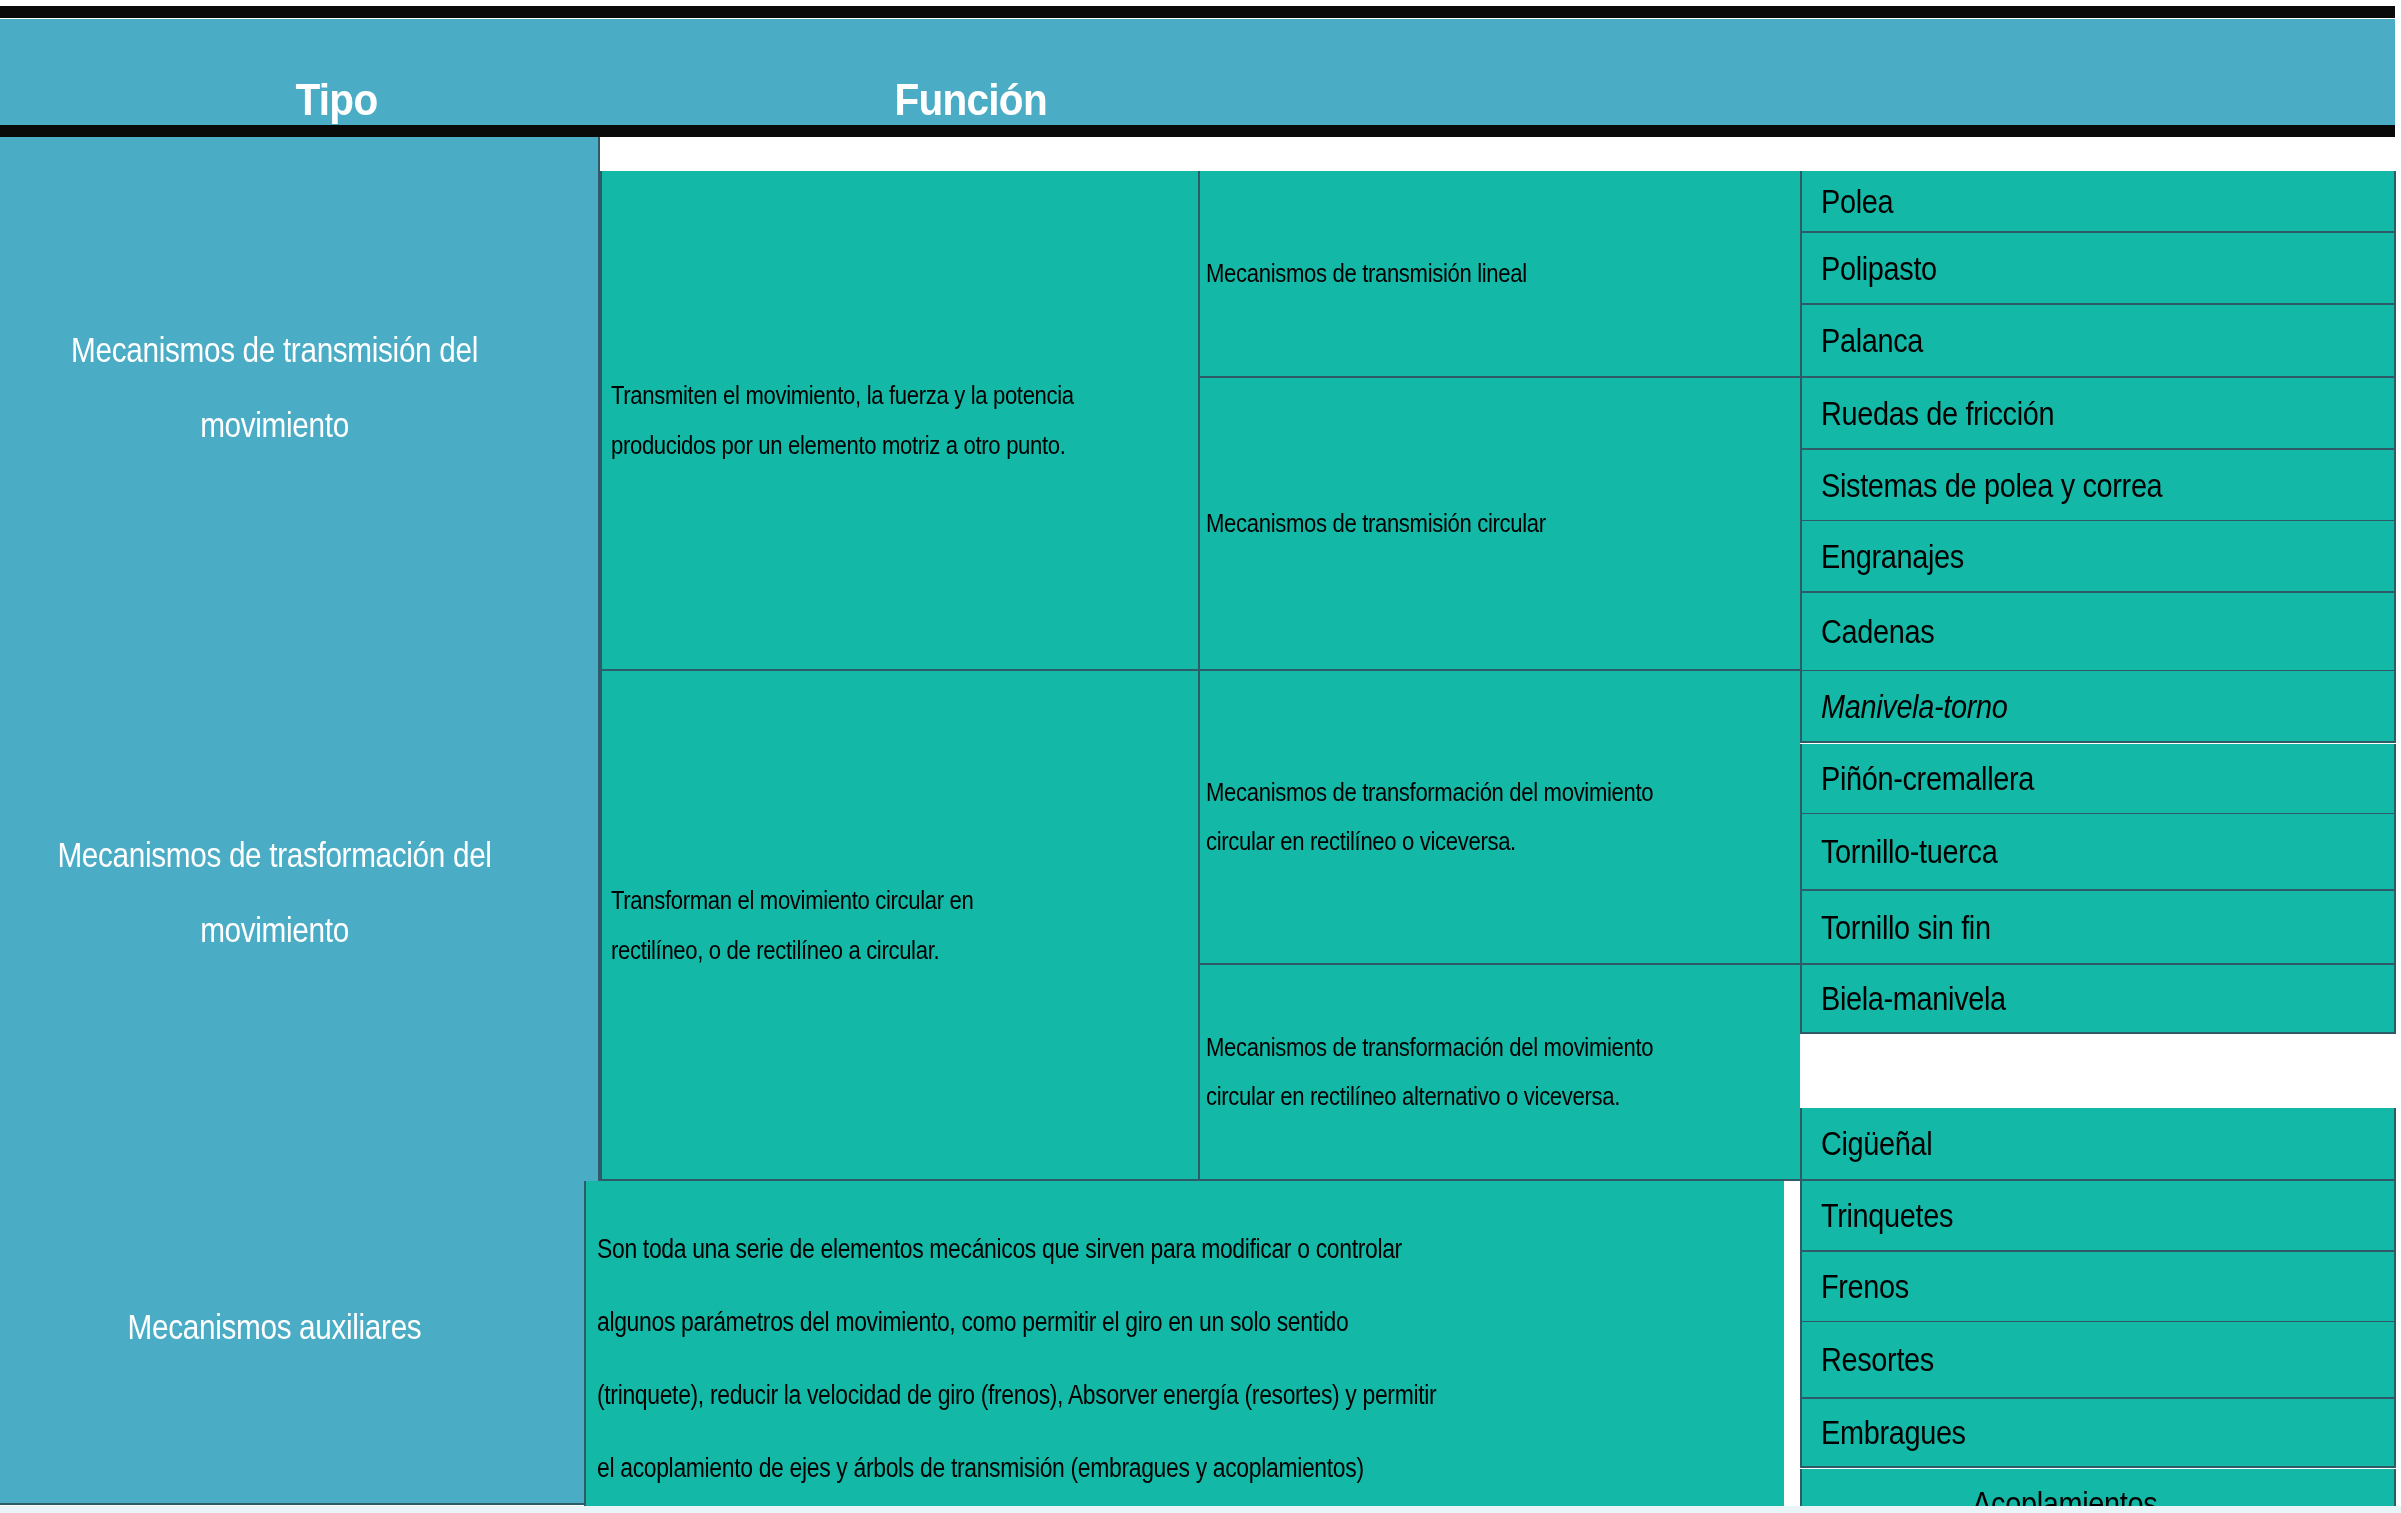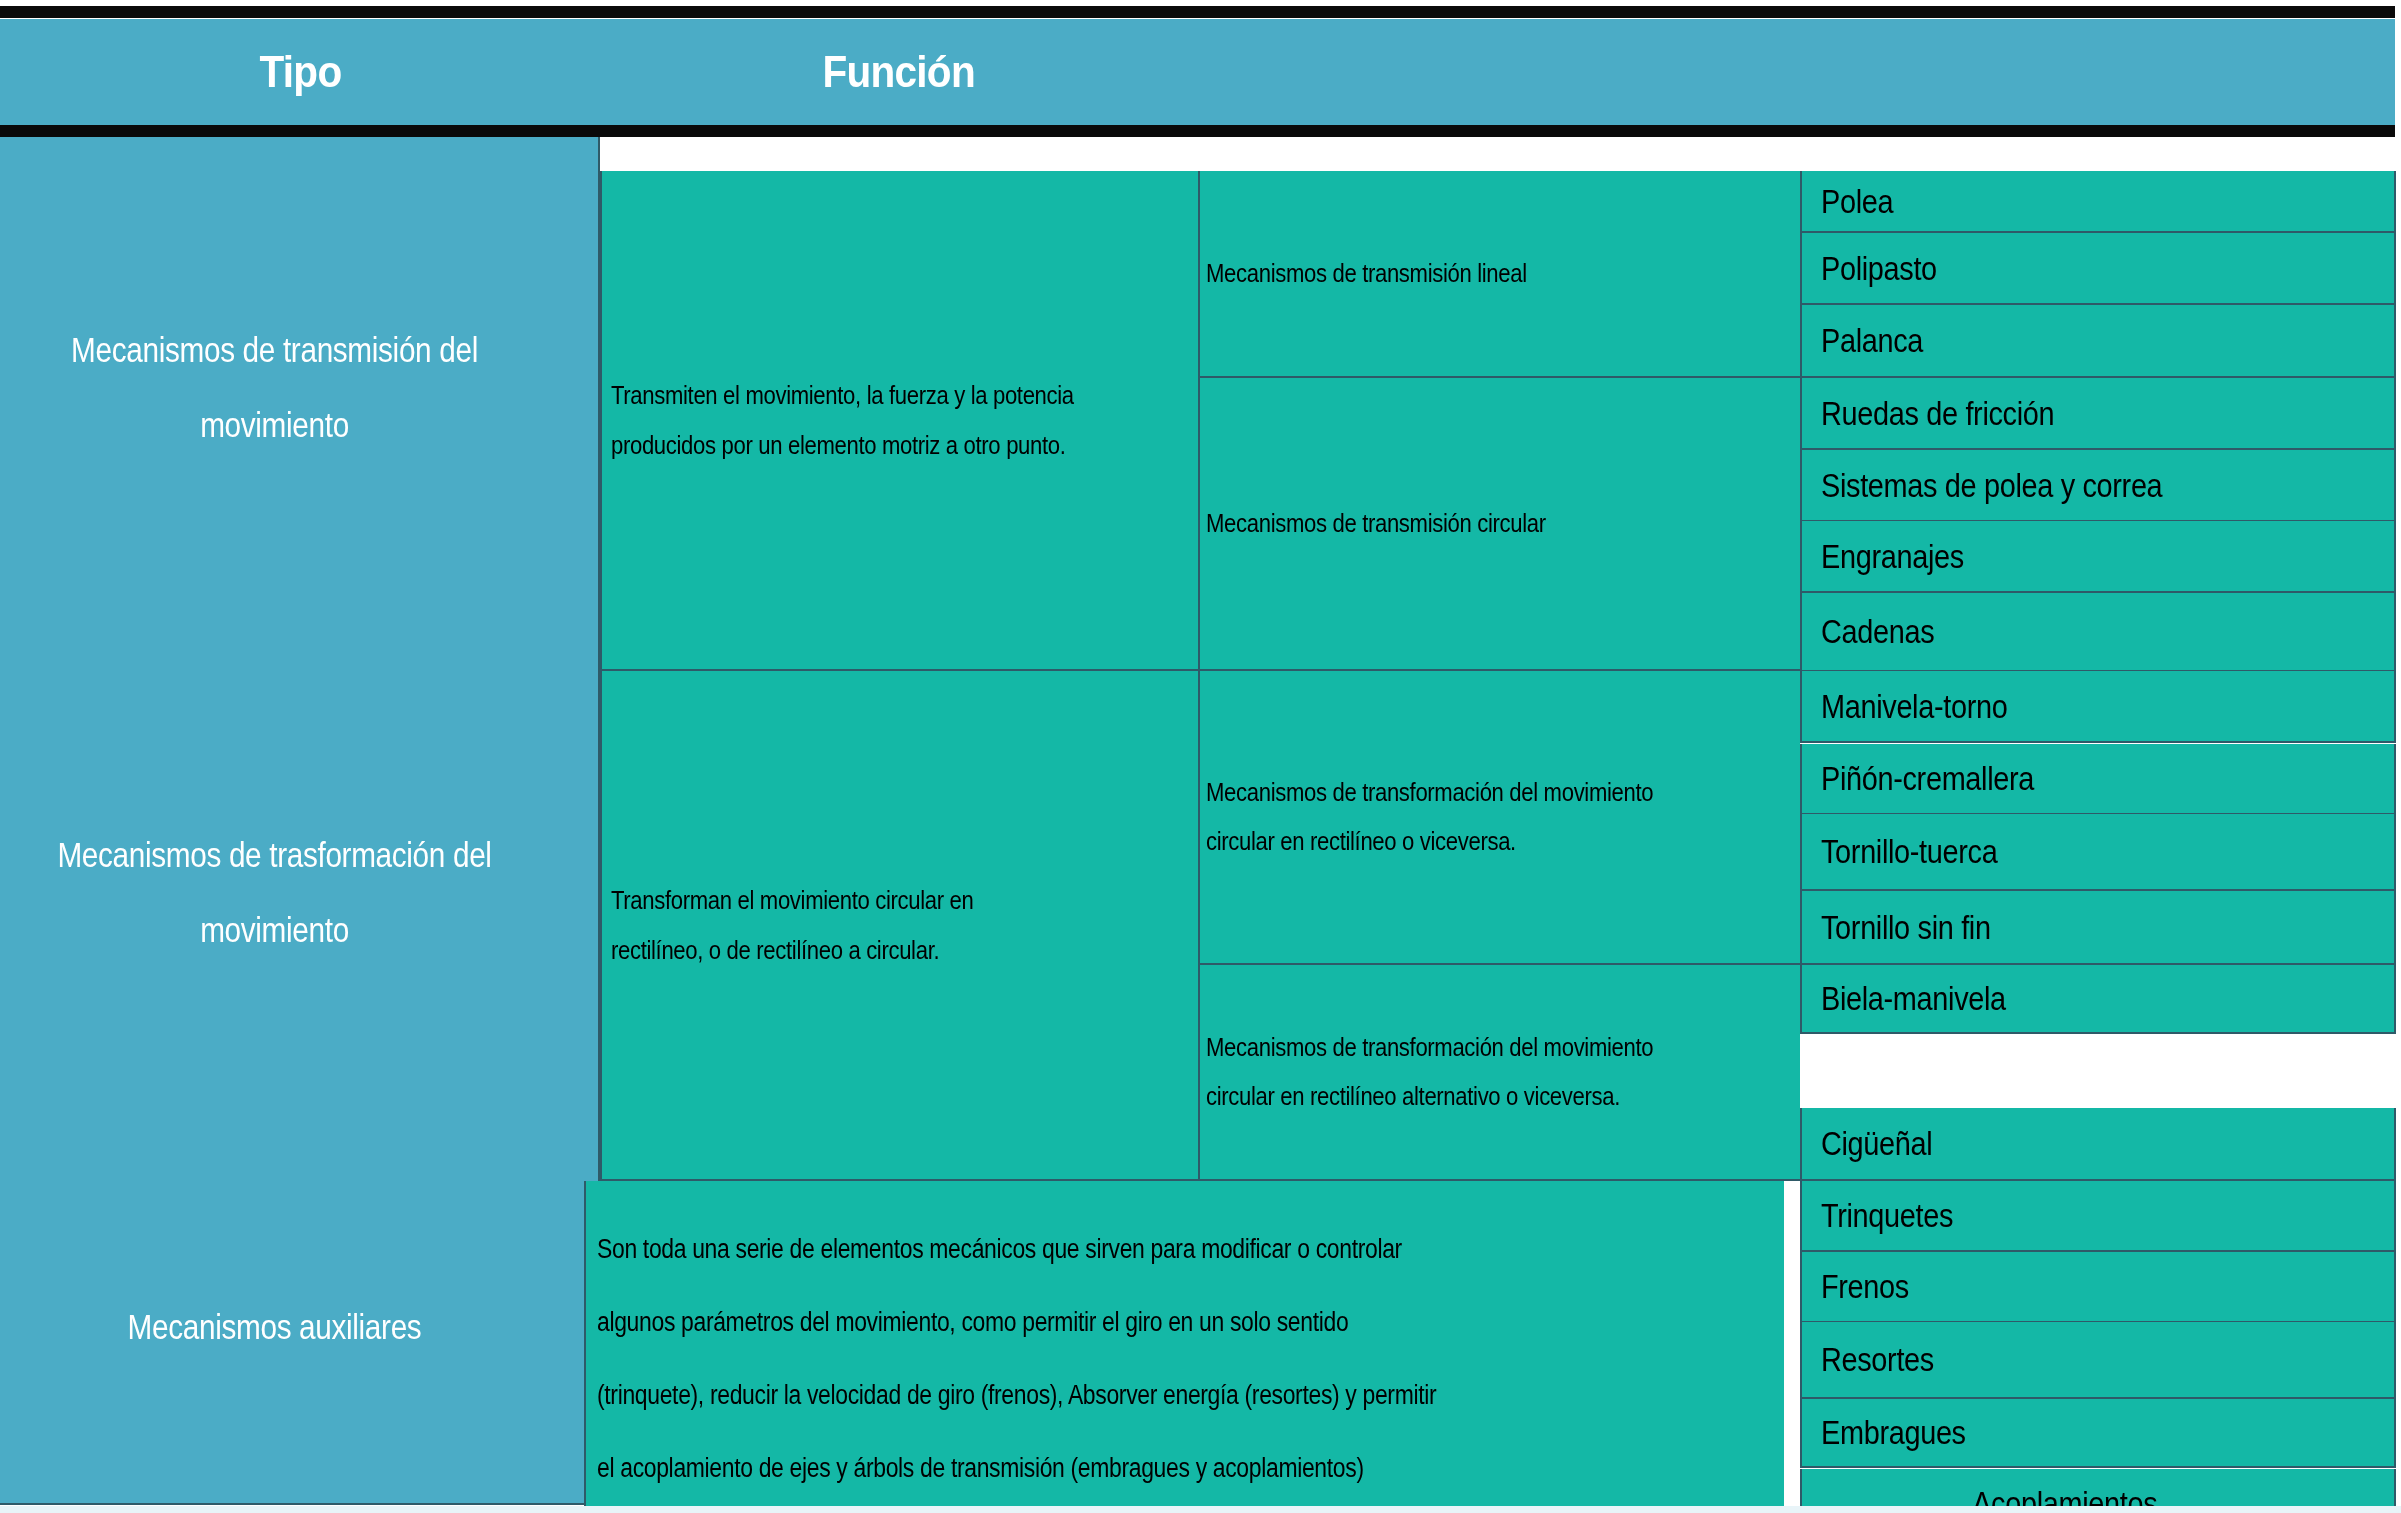--- a/index.html
+++ b/index.html
@@ -4,21 +4,21 @@
 <style>
   html,body{margin:0;padding:0;overflow:hidden;background:#ffffff;}
   .page{
     position:relative;width:2401px;height:1513px;background:#ffffff;
     font-family:"Liberation Sans","DejaVu Sans",sans-serif;color:#000;
     overflow:hidden;
   }
   
   .bar{position:absolute;left:0;width:2395px;background:#0a0a0a;}
   .hdr{position:absolute;left:0;top:18.5px;height:107px;background:#4BACC6;display:flex;}
-  .hcell{display:flex;align-items:center;justify-content:center;height:100%;}
+  .hcell{display:flex;align-items:flex-end;justify-content:center;height:100%;margin-left:36px;}
   .h-label{
     color:#ffffff;font-weight:bold;font-size:45px;letter-spacing:-0.8px;
     transform:scaleX(0.9);transform-origin:center center;white-space:nowrap;
   }
   
   .cell{position:absolute;box-sizing:border-box;background:#14b8a6;
         border-left:2.3px solid #2F5A68;border-bottom:2.3px solid #2F5A68;
         display:flex;align-items:center;margin-top:34px;}
   .fn{left:600px;width:598px;padding-left:9.2px;}
   .fn3{left:584px;width:1200px;padding-left:10.8px;}
@@ -118,21 +118,21 @@
   </div>
   <div class="cell item" style="top:416px;height:72px;">
     <span class="t item-t">Sistemas de polea y correa</span>
   </div>
   <div class="cell item" style="top:487px;height:72px;">
     <span class="t item-t">Engranajes</span>
   </div>
   <div class="cell item" style="top:559px;height:79px;">
     <span class="t item-t">Cadenas</span>
   </div>
-  <div class="cell item" style="top:637px;height:72px;">
+  <div class="cell item" style="top:637px;height:72px;font-style:italic;">
     <span class="t item-t">Manivela-torno</span>
   </div>
   <div class="cell item" style="top:710px;height:71px;">
     <span class="t item-t">Piñón-cremallera</span>
   </div>
   <div class="cell item" style="top:780px;height:77px;">
     <span class="t item-t">Tornillo-tuerca</span>
   </div>
   <div class="cell item" style="top:857px;height:74px;">
     <span class="t item-t">Tornillo sin fin</span>

